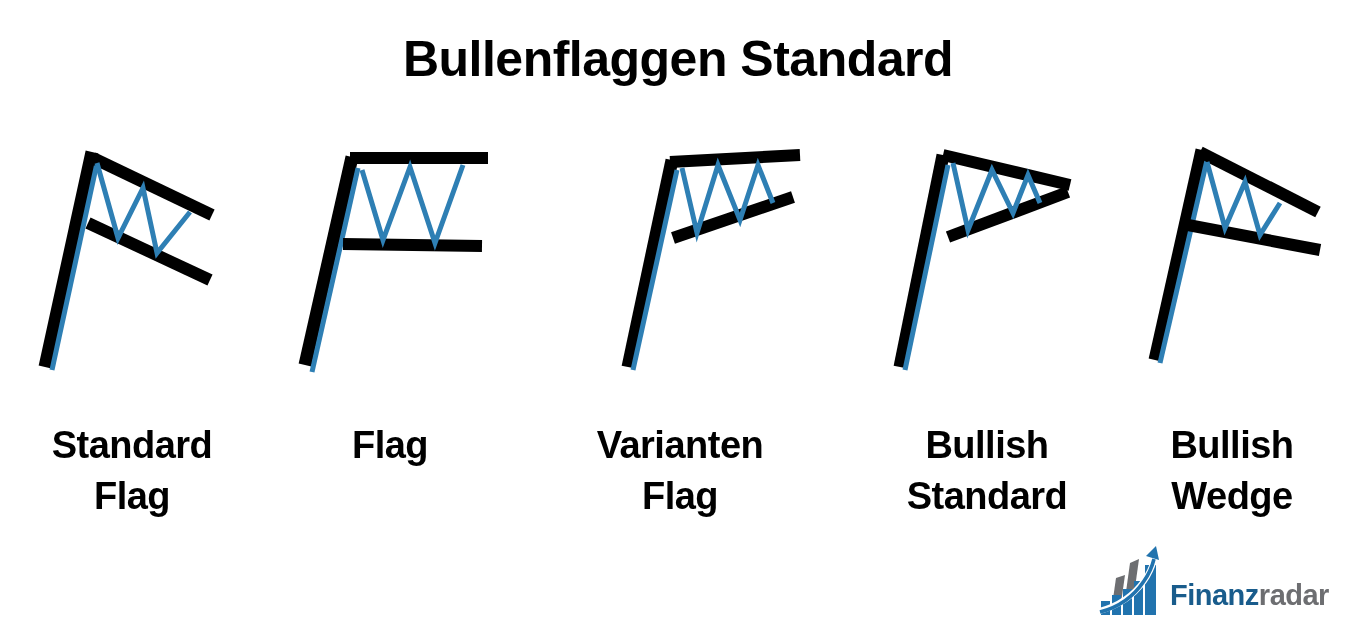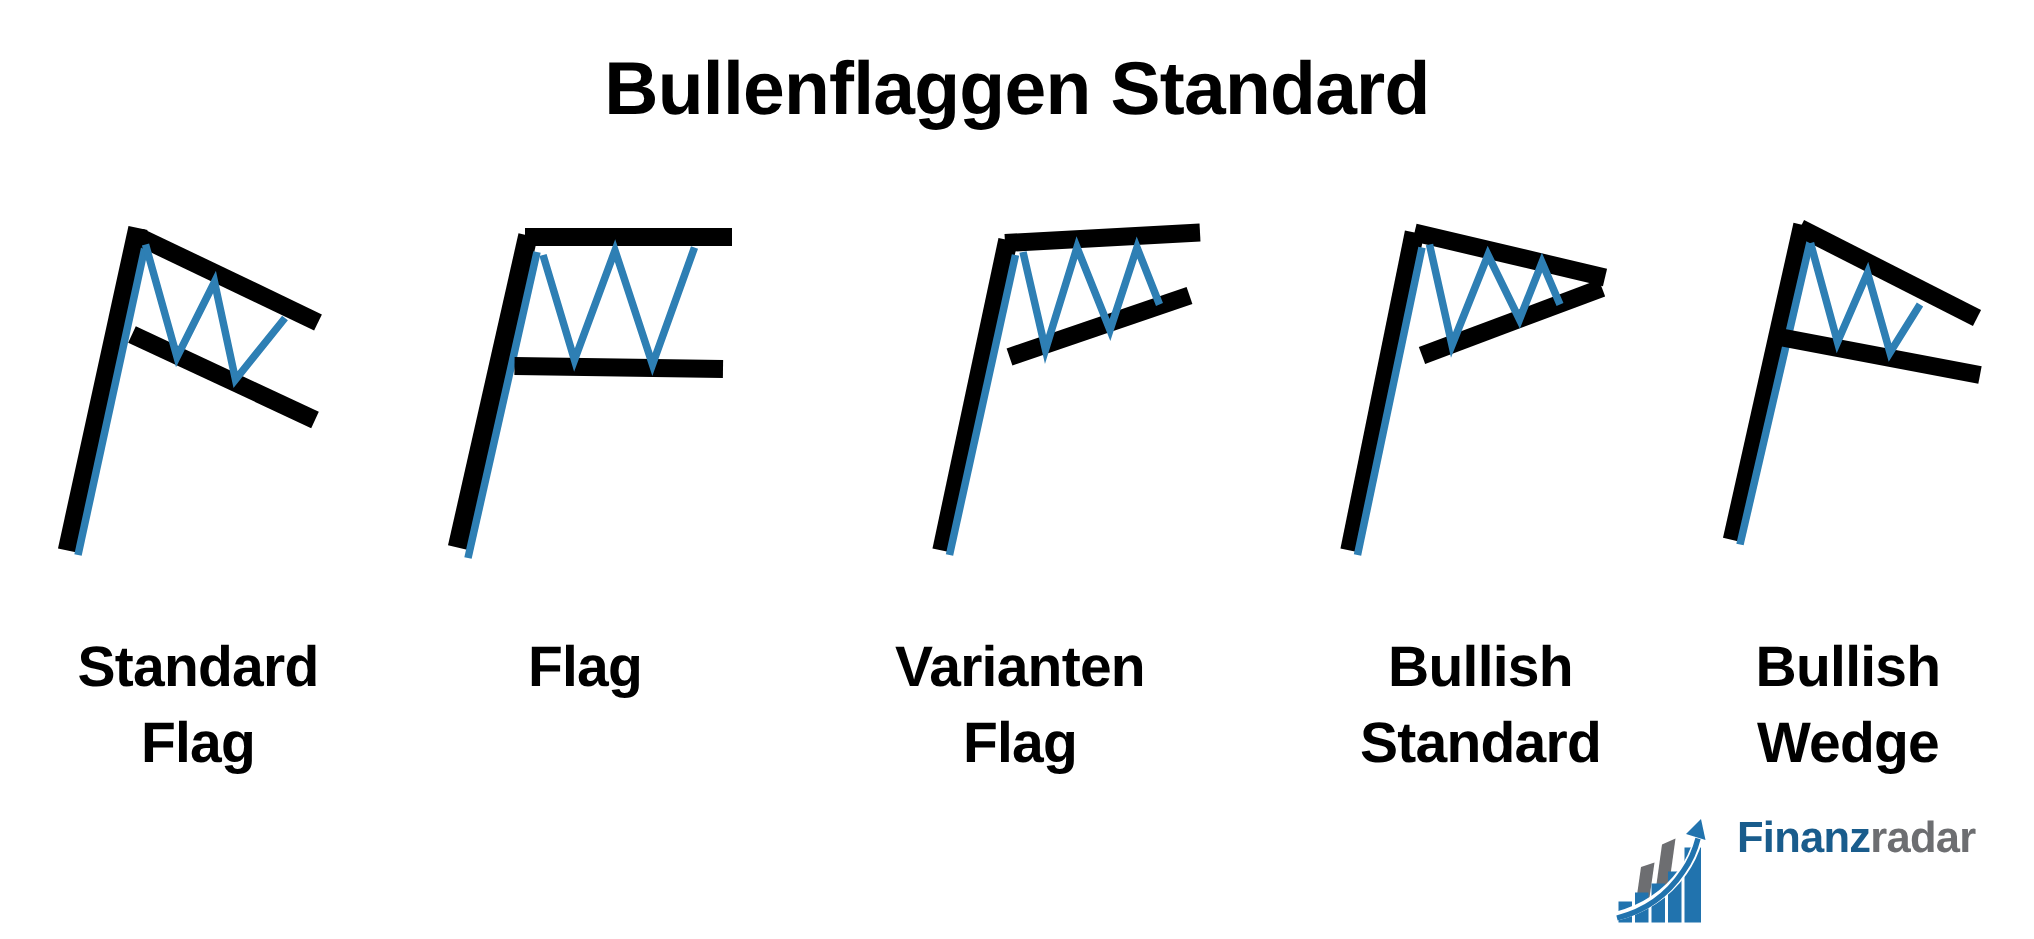--- a/index.html
+++ b/index.html
@@ -39,22 +39,22 @@
     position:absolute;top:420px;width:260px;
     text-align:center;color:var(--ink);
     font-size:38px;font-weight:700;line-height:51px;letter-spacing:-0.5px;
   }
   .l1{left:2px;}
   .l2{left:260px;}
   .l3{left:550px;}
   .l4{left:857px;}
   .l5{left:1102px;}
   .logo{
-    position:absolute;left:1077px;top:545px;
-    display:flex;align-items:flex-start;gap:15px;
+    position:absolute;left:1099px;top:545px;
+    display:flex;align-items:flex-end;gap:5px;
   }
   .logo svg{display:block;width:66px;height:72px;}
   .logo-text{
     font-size:29px;font-weight:700;letter-spacing:-0.5px;
     line-height:1;padding-bottom:7px;white-space:nowrap;
   }
   .brand-primary{color:var(--logo-blue);}
   .brand-secondary{color:var(--logo-gray);}
 </style>
 </head>

